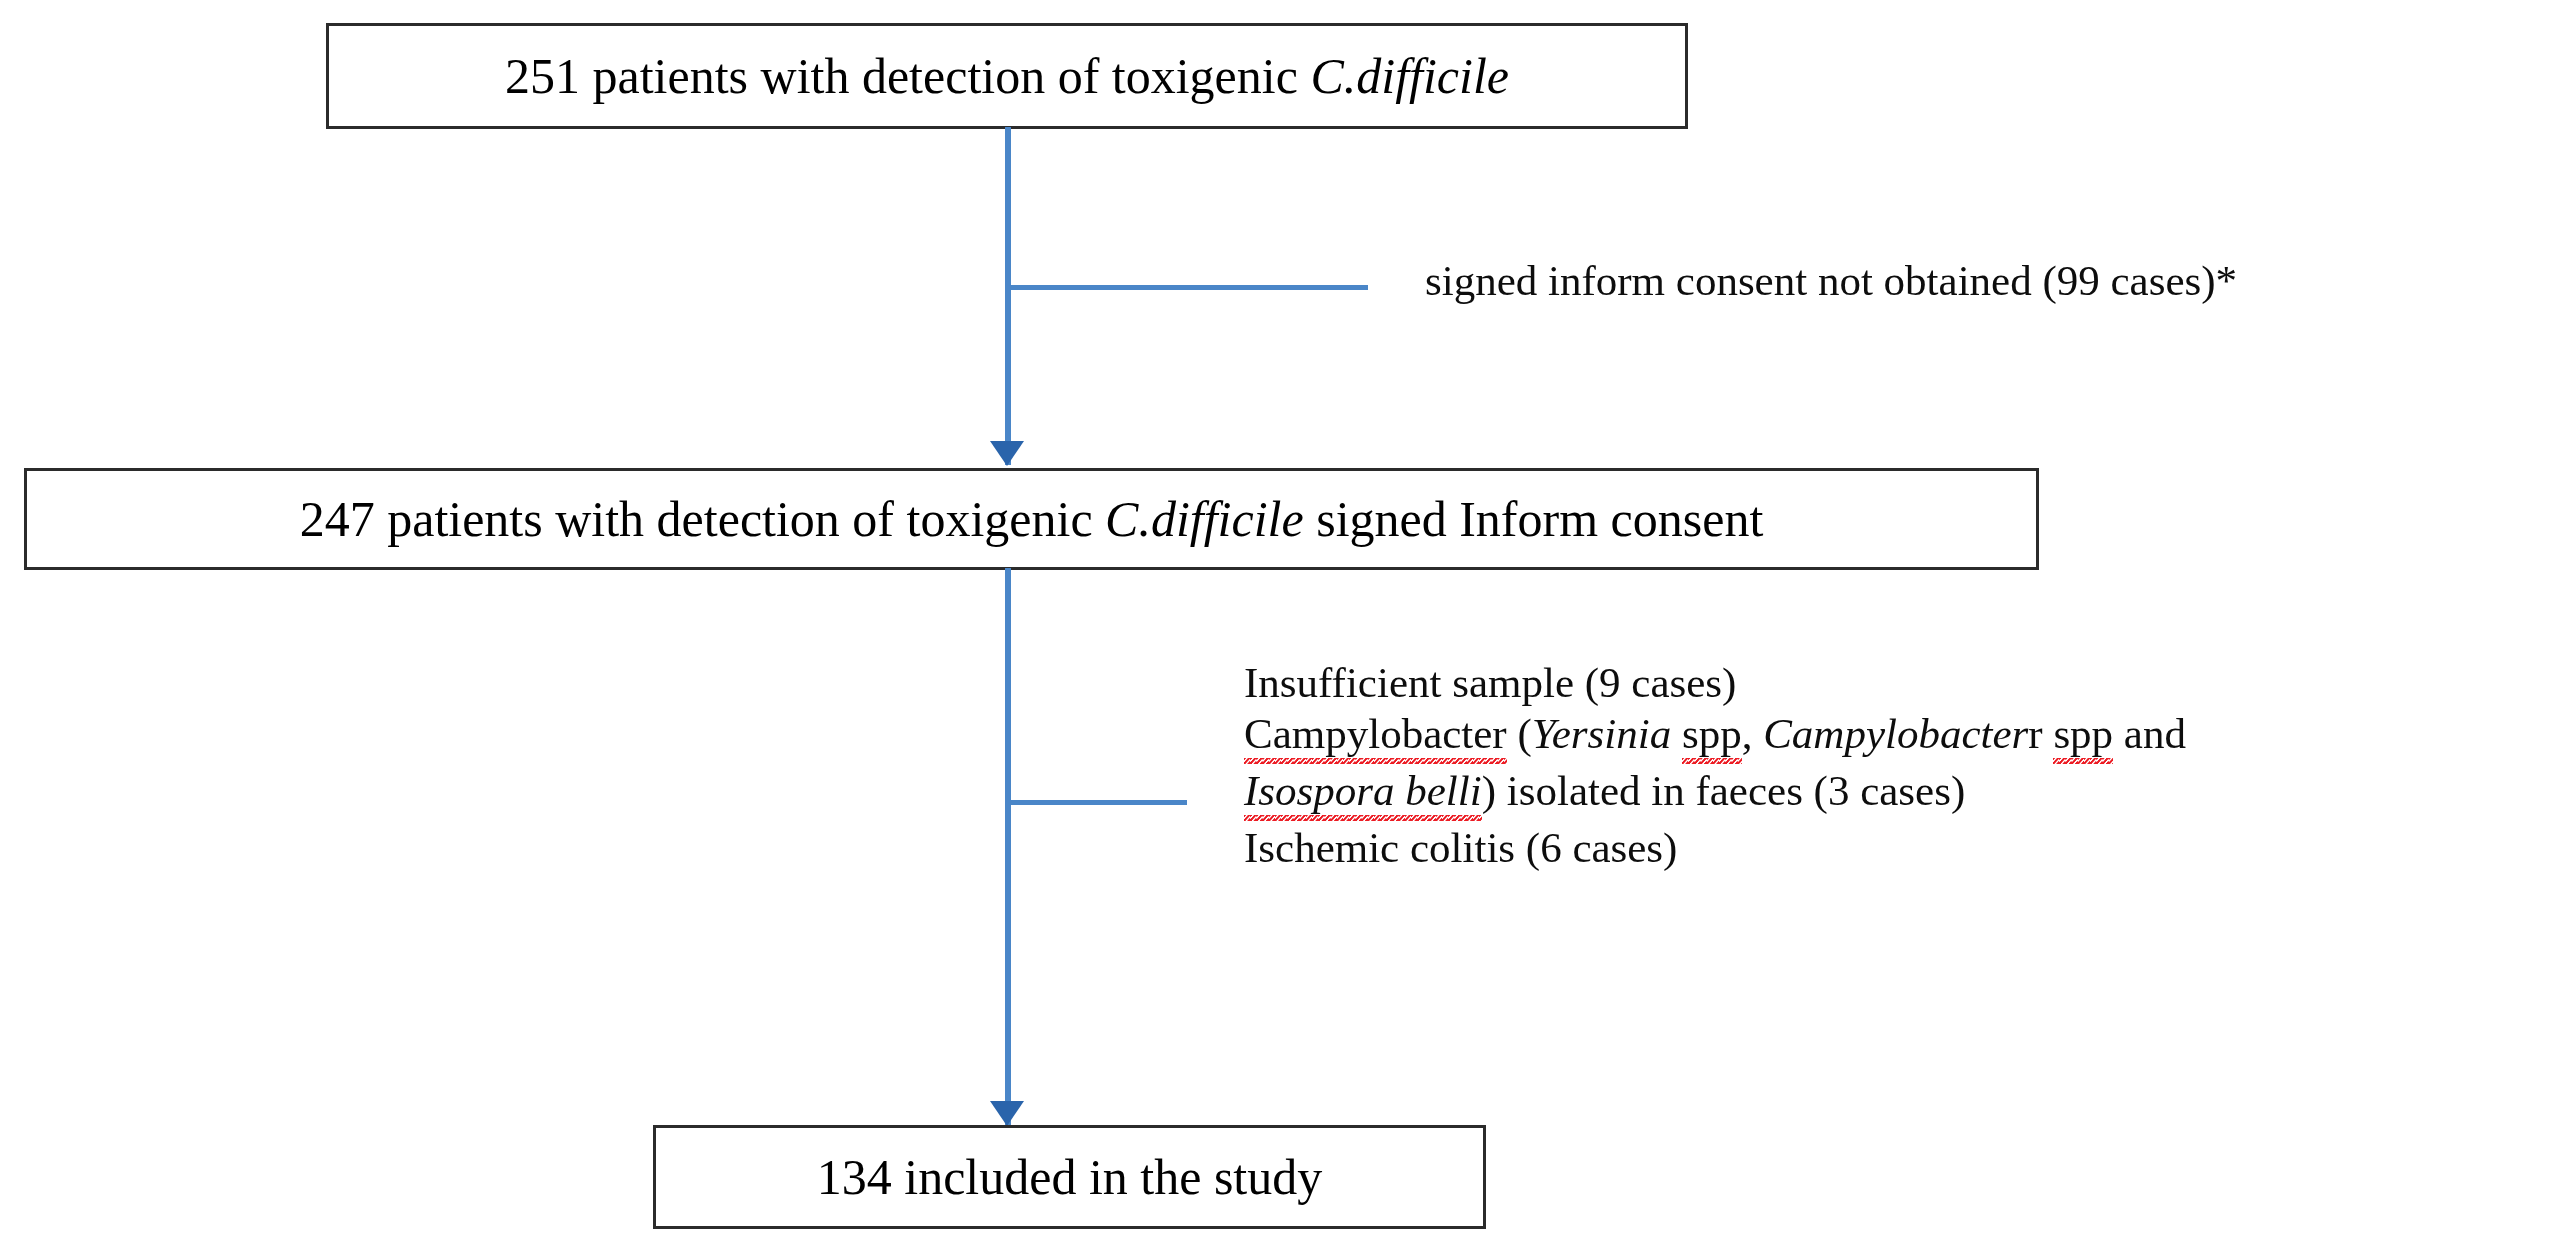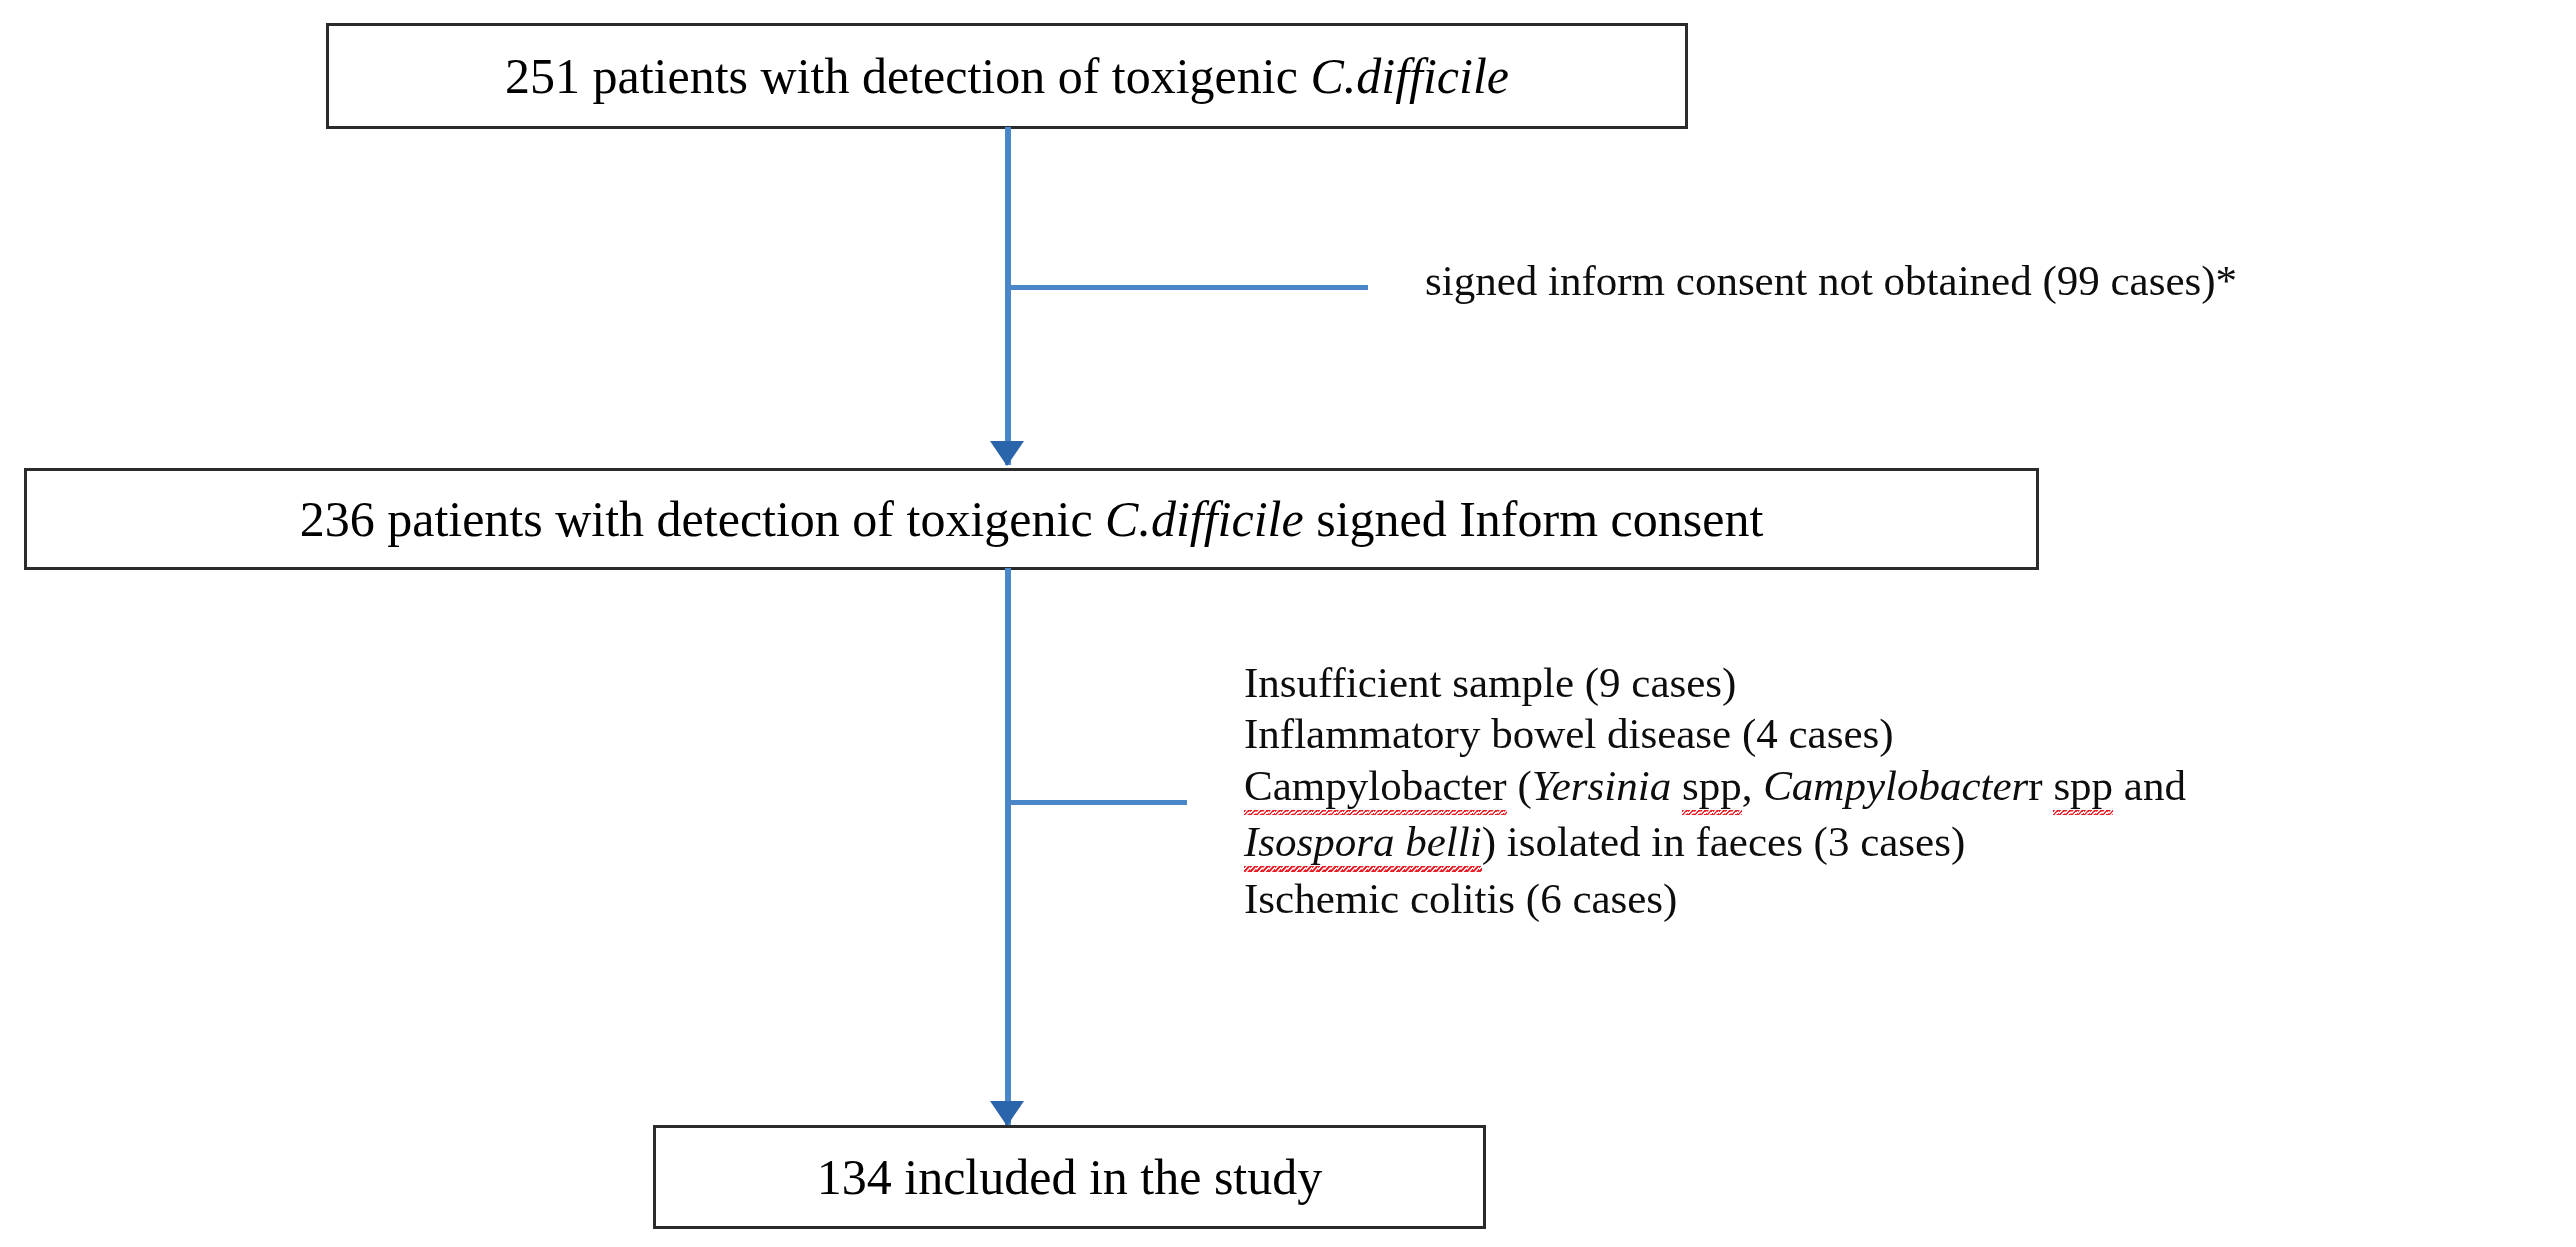--- a/index.html
+++ b/index.html
@@ -145,32 +145,31 @@
 
   <div class="v-line" id="trunk-upper"></div>
   <div class="h-line" id="branch-upper"></div>
   <div class="arrow-head" id="arrowhead-upper"></div>
 
   <div class="side-note" id="note-consent">
     <span>signed inform consent not obtained (99 cases)*</span>
   </div>
 
   <div class="flow-box" id="box-consented">
-    <span class="box-text"><span>236 patients with detection of toxigenic </span><em class="ital">C.difficile</em><span> signed Inform consent</span></span>
+    <span class="box-text"><span>247 patients with detection of toxigenic </span><em class="ital">C.difficile</em><span> signed Inform consent</span></span>
   </div>
 
   <div class="v-line" id="trunk-lower"></div>
   <div class="h-line" id="branch-lower"></div>
   <div class="arrow-head" id="arrowhead-lower"></div>
 
   <div class="side-note" id="exclusion-list">
 
     <span class="excl-line"><span>Insufficient sample (9 cases)</span></span>
 
-    <span class="excl-line"><span>Inflammatory bowel disease (4 cases)</span></span>
 
     <span class="excl-line"><span class="spell">Campylobacter</span><span> (</span><em class="ital">Yersinia</em><span> </span><span class="spell">spp</span><span>, </span><em class="ital">Campylobacter</em><span>r </span><span class="spell">spp</span><span> and</span></span>
 
     <span class="excl-line"><em class="ital spell">Isospora belli</em><span>) isolated in faeces (3 cases)</span></span>
 
     <span class="excl-line"><span>Ischemic colitis (6 cases)</span></span>
 
   </div>
 
   <div class="flow-box" id="box-included">

